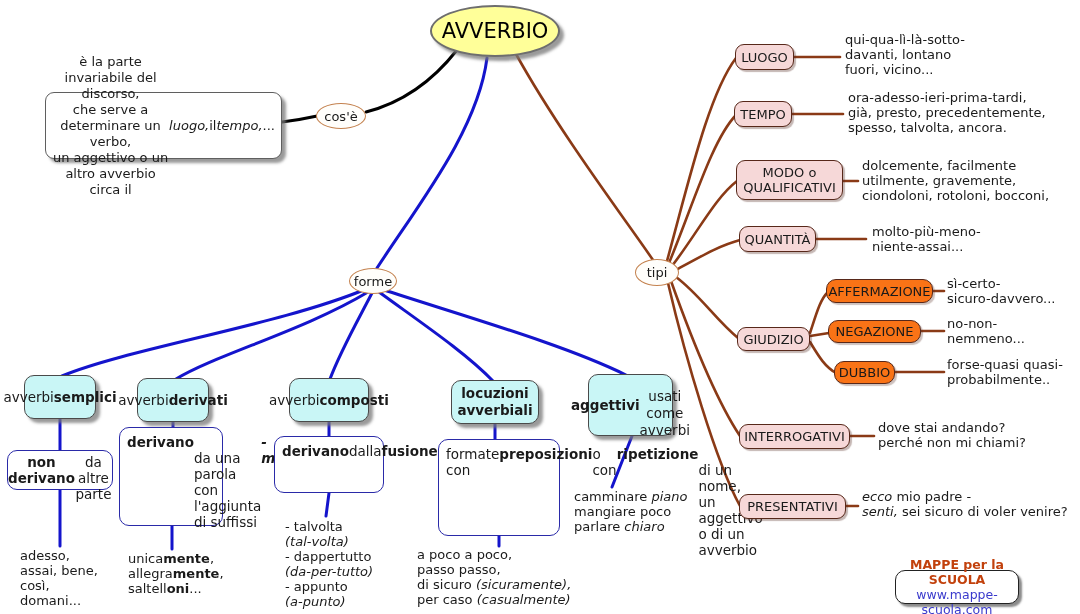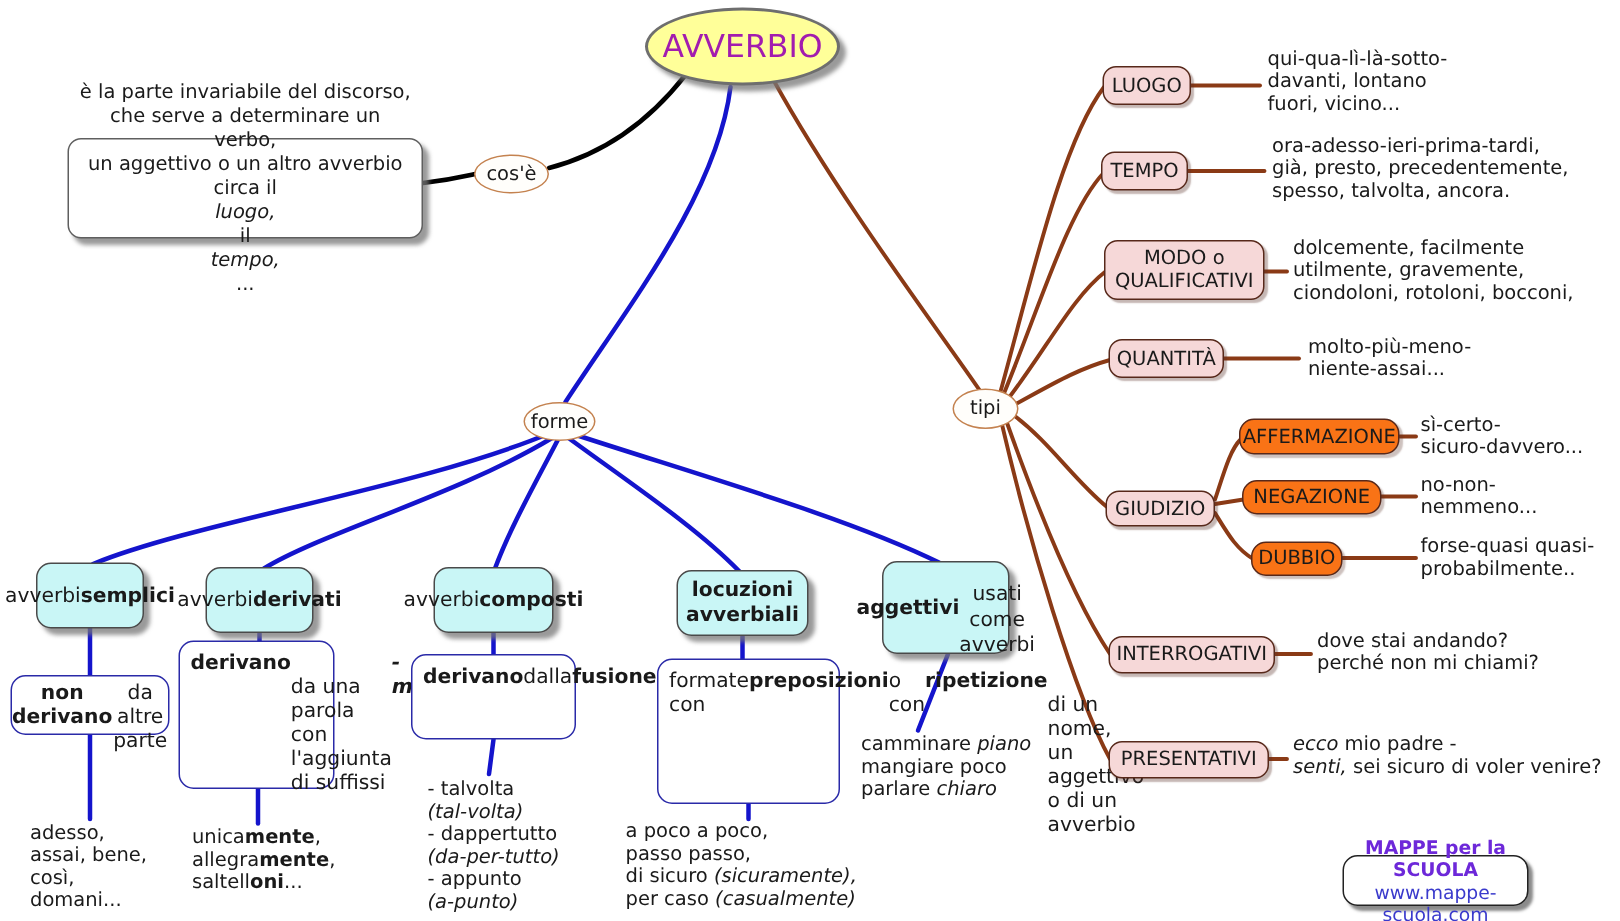--- a/index.html
+++ b/index.html
@@ -2,37 +2,37 @@
 <html><head>
 <meta charset="utf-8">
 <style>
   html,body{margin:0;padding:0;background:#fff;}
   #canvas{position:relative;width:1080px;height:614px;background:#fff;overflow:hidden;
           font-family:"DejaVu Sans","Liberation Sans",sans-serif;color:#1a1a1a;}
   #wires{position:absolute;left:0;top:0;z-index:0;}
   .node{position:absolute;z-index:1;box-sizing:border-box;display:flex;align-items:center;justify-content:center;
         text-align:center;white-space:pre-line;}
   .oval-main{border:2px solid #6e6e6e;border-radius:50%;background:#ffff99;
-             box-shadow:4px 4px 3px rgba(120,120,120,.75);font-size:21px;color:#a21caf;}
+             box-shadow:4px 4px 3px rgba(120,120,120,.75);font-size:21px;color:#000000;}
   .oval-small{border:1.4px solid #c4824f;border-radius:50%;background:#fffefb;font-size:13px;}
   .defbox{border:1.6px solid #5f5f5f;border-radius:9px;background:#fff;
-          box-shadow:4px 4px 3px rgba(120,120,120,.75);font-size:13px;line-height:16px;padding:4px 6px;flex-direction:column;}
+          box-shadow:4px 4px 3px rgba(120,120,120,.75);font-size:13px;line-height:16px;padding:4px 6px;}
   .cyanbox{border:1.6px solid #4a4a4a;border-radius:10px;background:#c9f6f6;
            box-shadow:4px 4px 3px rgba(120,120,120,.75);font-size:13.5px;line-height:17px;}
   .descbox{border:1.6px solid #2a2aa8;border-radius:10px;background:#fff;
            font-size:13.5px;line-height:16px;}
   .descbox.left{justify-content:flex-start;text-align:left;padding:6px 7px;align-items:flex-start;}
   .pinkbox{border:1.8px solid #57281a;border-radius:9px;background:#f6d8d8;
            box-shadow:2px 2px 1px rgba(90,50,40,.35);font-size:13px;line-height:15px;}
   .creambox{border:1.6px solid #57281a;border-radius:10px;background:#f97316;
             box-shadow:2px 2px 1px rgba(90,50,40,.3);font-size:13px;}
   .extext{position:absolute;z-index:1;font-size:13px;line-height:15px;white-space:pre-line;text-align:left;}
   .footerbox{border:1.7px solid #222;border-radius:10px;background:#fff;
              box-shadow:3px 3px 2px rgba(110,110,110,.8);flex-direction:column;line-height:15px;}
-  .f1{font-weight:bold;font-size:12.5px;color:#6d28d9;}
+  .f1{font-weight:bold;font-size:12.5px;color:#c2410c;}
   .f2{font-size:12.5px;color:#3a3acc;}
 </style>
 </head>
 <body>
 
 <div id="canvas">
 
   <svg id="wires" width="1080" height="614" viewBox="0 0 1080 614">
     <g fill="none" stroke-linecap="round" stroke-width="3" stroke="#000000">
       <path d="M282,122 C300,120 308,118 317,116"></path>

